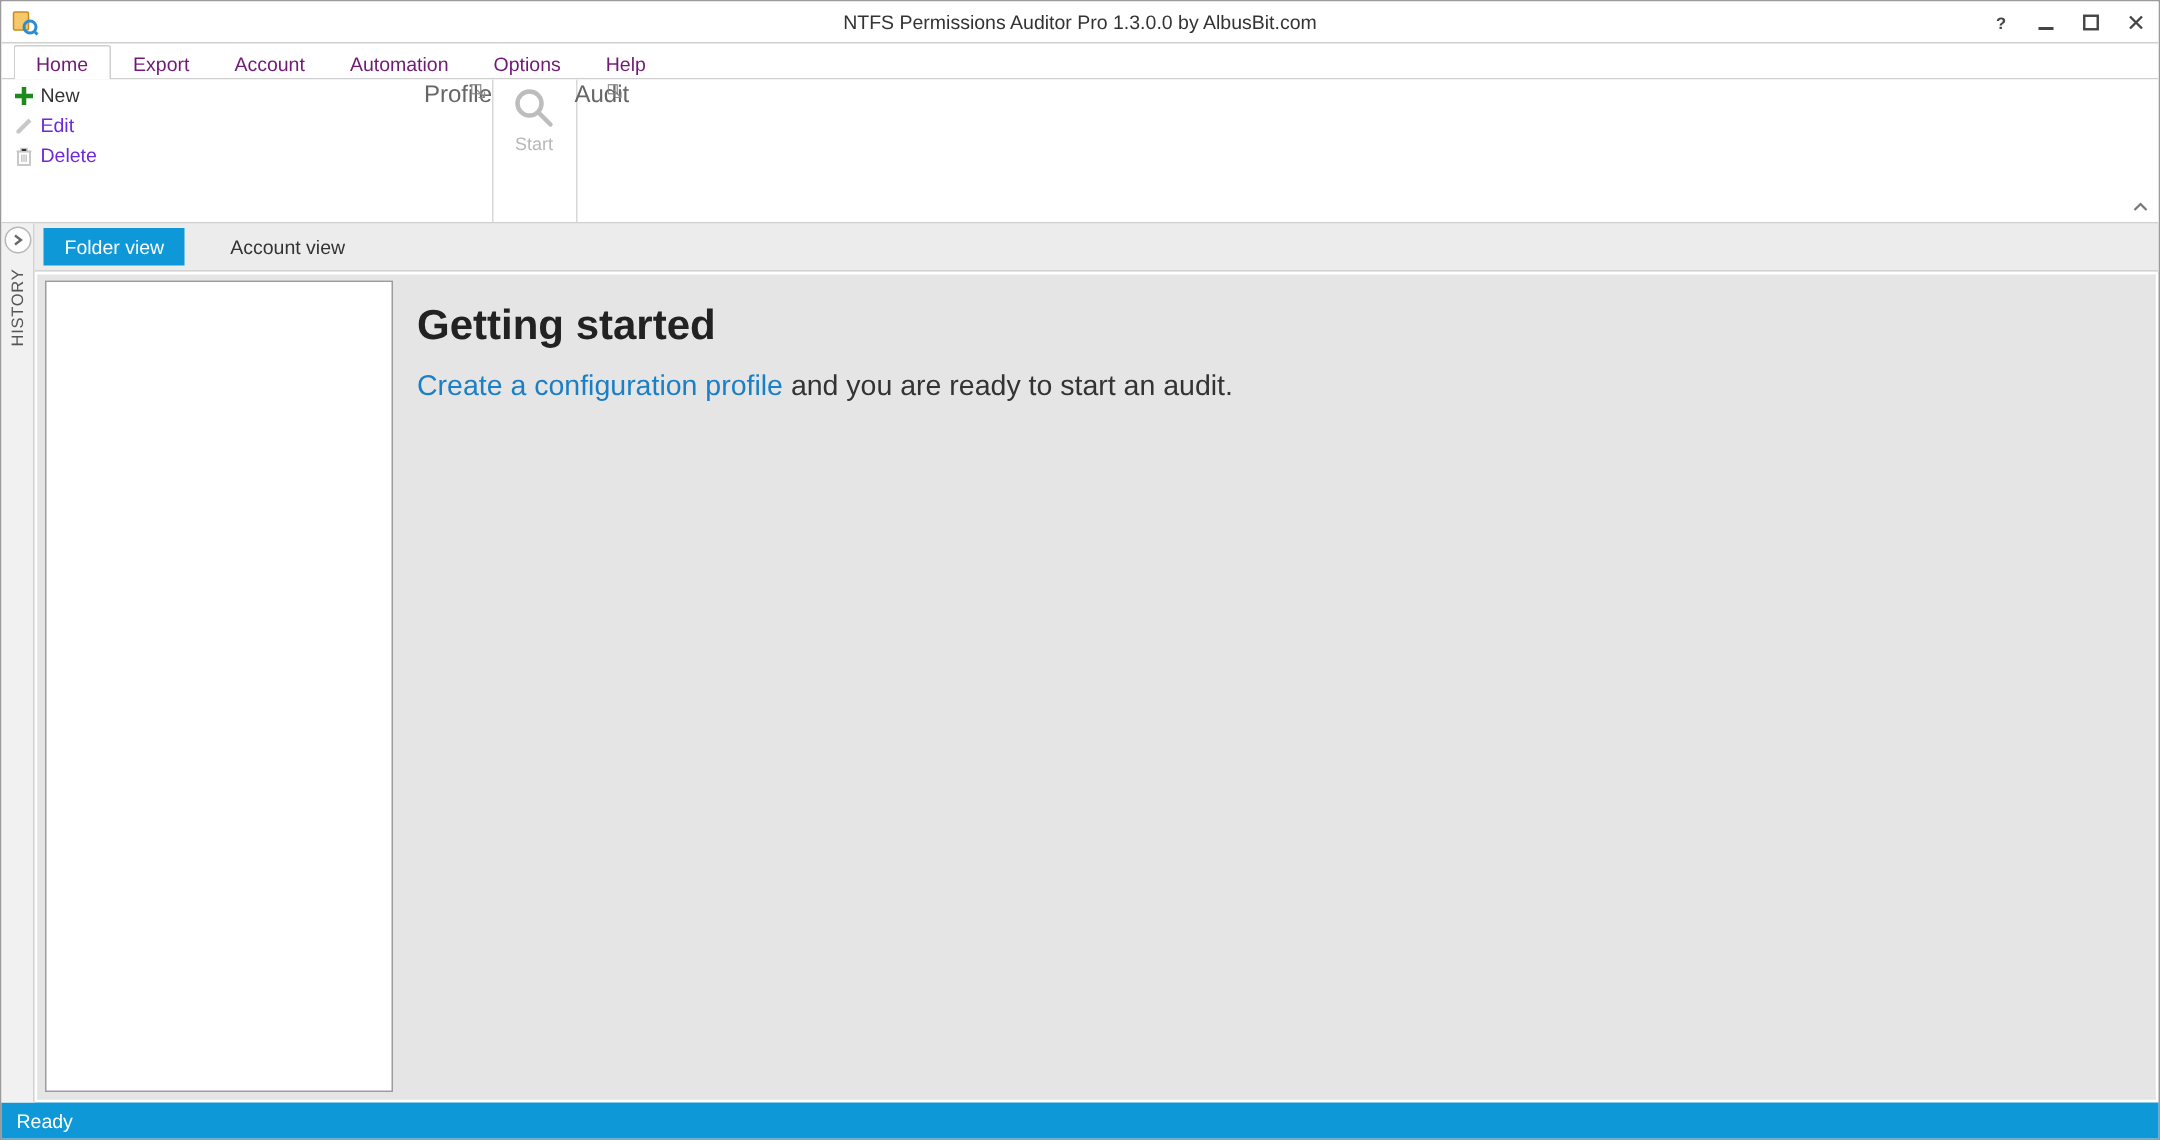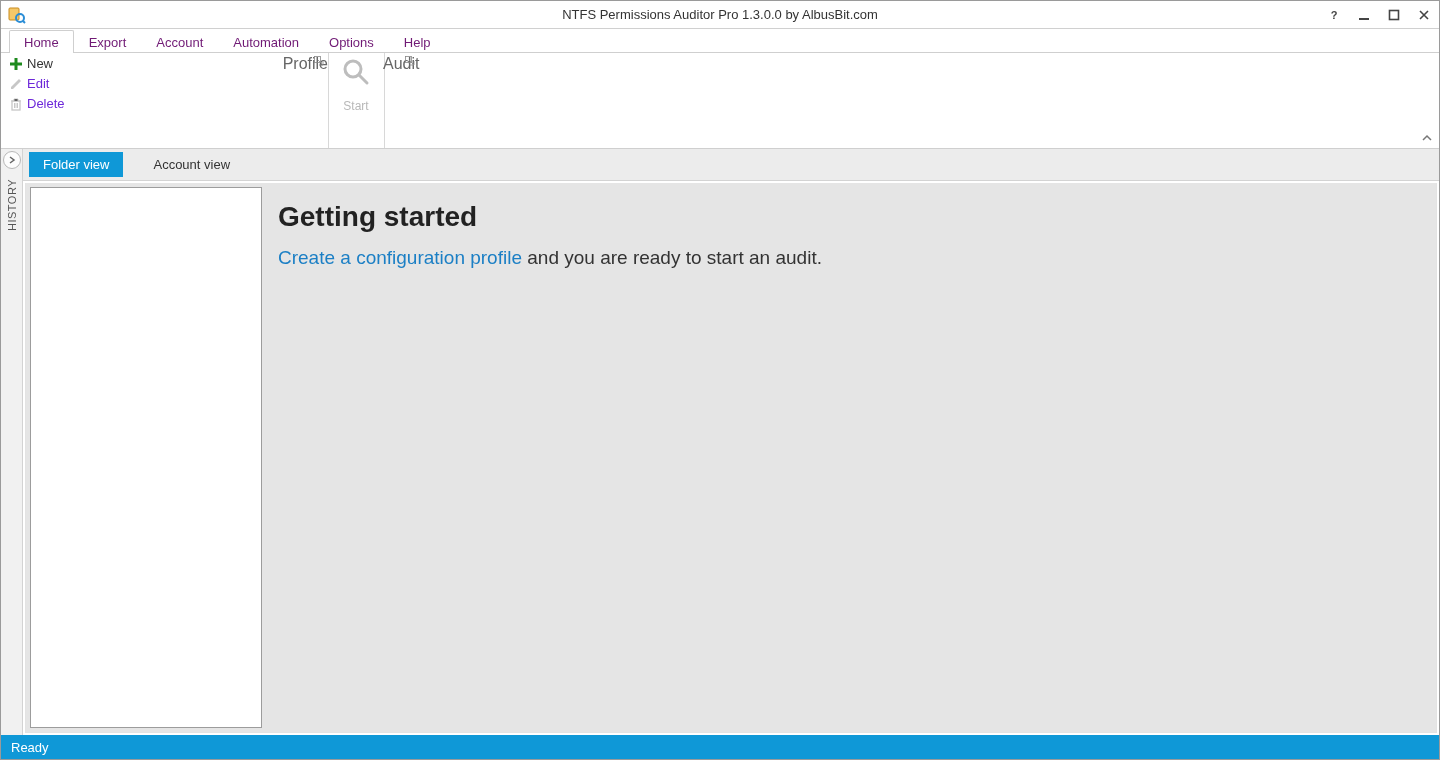--- a/index.html
+++ b/index.html
@@ -27,21 +27,21 @@
   .cmd.disabled { color: #6d28d9; }
   .cmd .ico { width: 14px; height: 14px; display:flex; align-items:center; justify-content:center; }
   .profile-select { display: flex; flex-direction: column; align-items: center; padding: 2px 10px 0 4px; }
   .profile-select-label { font-size: 12.5px; font-weight: bold; color: #333; margin-bottom: 2px; }
   .combo { width: 238px; height: 20px; border: 1px solid #adadad; background: #fff; display: flex; align-items: center; justify-content: flex-end; padding-right: 2px; }
   .combo .chev { width: 12px; height: 12px; }
   
   .audit-group-top { flex-direction: column; align-items: center; padding: 4px 12px 0 12px; }
   .big-btn { display:flex; flex-direction:column; align-items:center; color:#b8b8b8; cursor:default;}
   .big-btn .ico { width: 30px; height: 30px; }
-  .big-btn .lbl { font-size: 12px; margin-top: 12px; }
+  .big-btn .lbl { font-size: 12px; margin-top: 2px; }
   .ribbon-collapse { position: absolute; right: 6px; bottom: 4px; width: 12px; height: 12px; color:#777;}
   
   .content-wrap { flex: 1; display: flex; min-height: 0; }
   .history-rail { width: 22px; background: #f1f1f1; border-right: 1px solid #d3d3d3; position: relative; display:flex; flex-direction:column; align-items:center;}
   .history-btn { width: 18px; height: 18px; margin-top: 2px; border: 1px solid #b8b8b8; border-radius: 9px; background: #fdfdfd; display:flex; align-items:center; justify-content:center; cursor:default;}
   .history-label { writing-mode: vertical-rl; transform: rotate(180deg); font-size: 11px; color: #555; margin-top: 10px; letter-spacing: 0.5px; }
   .main-area { flex: 1; display: flex; flex-direction: column; min-width: 0; }
   .view-tabs { height: 32px; background: #ececec; border-bottom: 1px solid #d3d3d3; display: flex; align-items: center; padding-left: 6px; gap: 16px; }
   .view-tab { padding: 5px 14px; font-size: 13px; color: #333; cursor: default; }
   .view-tab.active { background: #0f98d7; color: #fff; }

